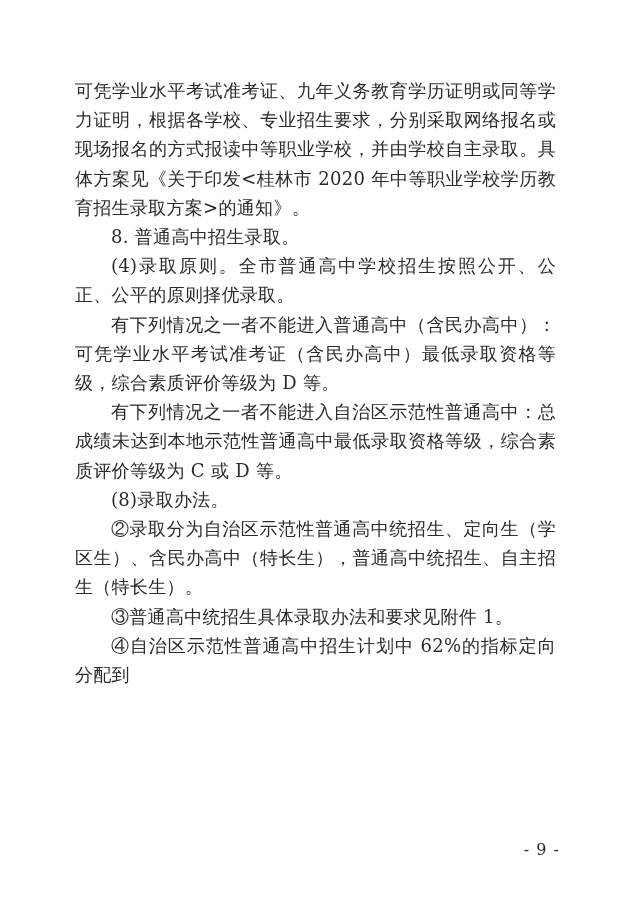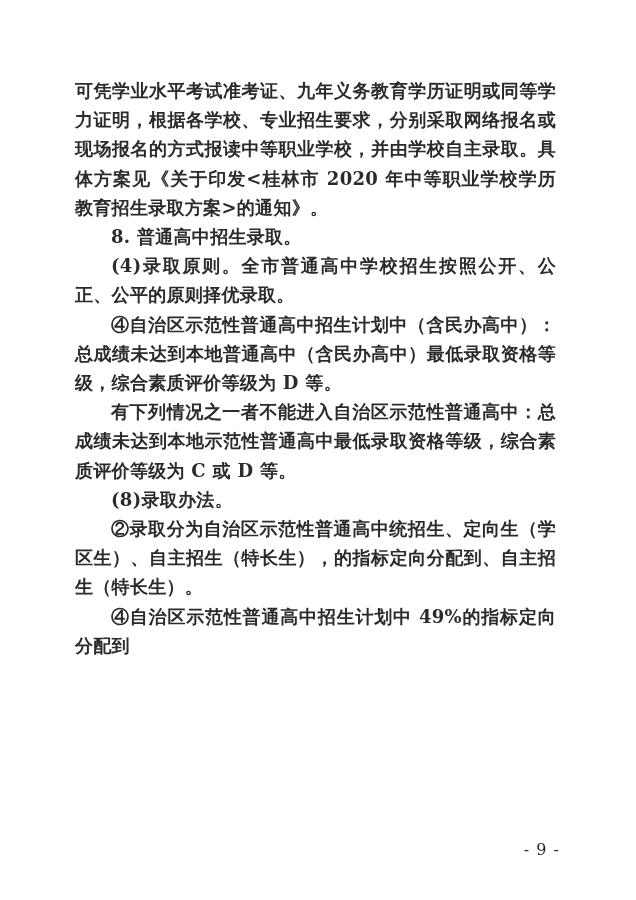--- a/index.html
+++ b/index.html
@@ -24,21 +24,20 @@
     font-size: 18px;
     line-height: 29.2px;
     text-align: justify;
     text-justify: inter-ideograph;
     letter-spacing: 0.3px;
   }
   .para {
     margin: 0;
     padding: 0;
     text-indent: 2em;
-    font-weight: bold;
   }
   .para.no-indent {
     text-indent: 0;
   }
   .page-footer {
     position: absolute;
     top: 840px;
     right: 76px;
     font-size: 16px;
     line-height: 20px;
@@ -47,20 +46,21 @@
   }
 </style>
 </head>
 <body>
 
 <div class="page">
   <main class="body-text">
     <p class="para no-indent">可凭学业水平考试准考证、九年义务教育学历证明或同等学力证明，根据各学校、专业招生要求，分别采取网络报名或现场报名的方式报读中等职业学校，并由学校自主录取。具体方案见《关于印发&lt;桂林市 2020 年中等职业学校学历教育招生录取方案&gt;的通知》。</p>
     <p class="para">8. 普通高中招生录取。</p>
     <p class="para">(4)录取原则。全市普通高中学校招生按照公开、公正、公平的原则择优录取。</p>
-    <p class="para">④自治区示范性普通高中招生计划中（含民办高中）：总成绩未达到本地普通高中（含民办高中）最低录取资格等级，综合素质评价等级为 D 等。</p>
+    <p class="para">有下列情况之一者不能进入普通高中（含民办高中）：可凭学业水平考试准考证（含民办高中）最低录取资格等级，综合素质评价等级为 D 等。</p>
     <p class="para">有下列情况之一者不能进入自治区示范性普通高中：总成绩未达到本地示范性普通高中最低录取资格等级，综合素质评价等级为 C 或 D 等。</p>
     <p class="para">(8)录取办法。</p>
-    <p class="para">②录取分为自治区示范性普通高中统招生、定向生（学区生）、自主招生（特长生），的指标定向分配到、自主招生（特长生）。</p>
-    <p class="para">④自治区示范性普通高中招生计划中 49%的指标定向分配到</p>
+    <p class="para">②录取分为自治区示范性普通高中统招生、定向生（学区生）、含民办高中（特长生），普通高中统招生、自主招生（特长生）。</p>
+    <p class="para">③普通高中统招生具体录取办法和要求见附件 1。</p>
+    <p class="para">④自治区示范性普通高中招生计划中 62%的指标定向分配到</p>
   </main>
   <div class="page-footer">- 9 -</div>
 </div>
 
 </body></html>

